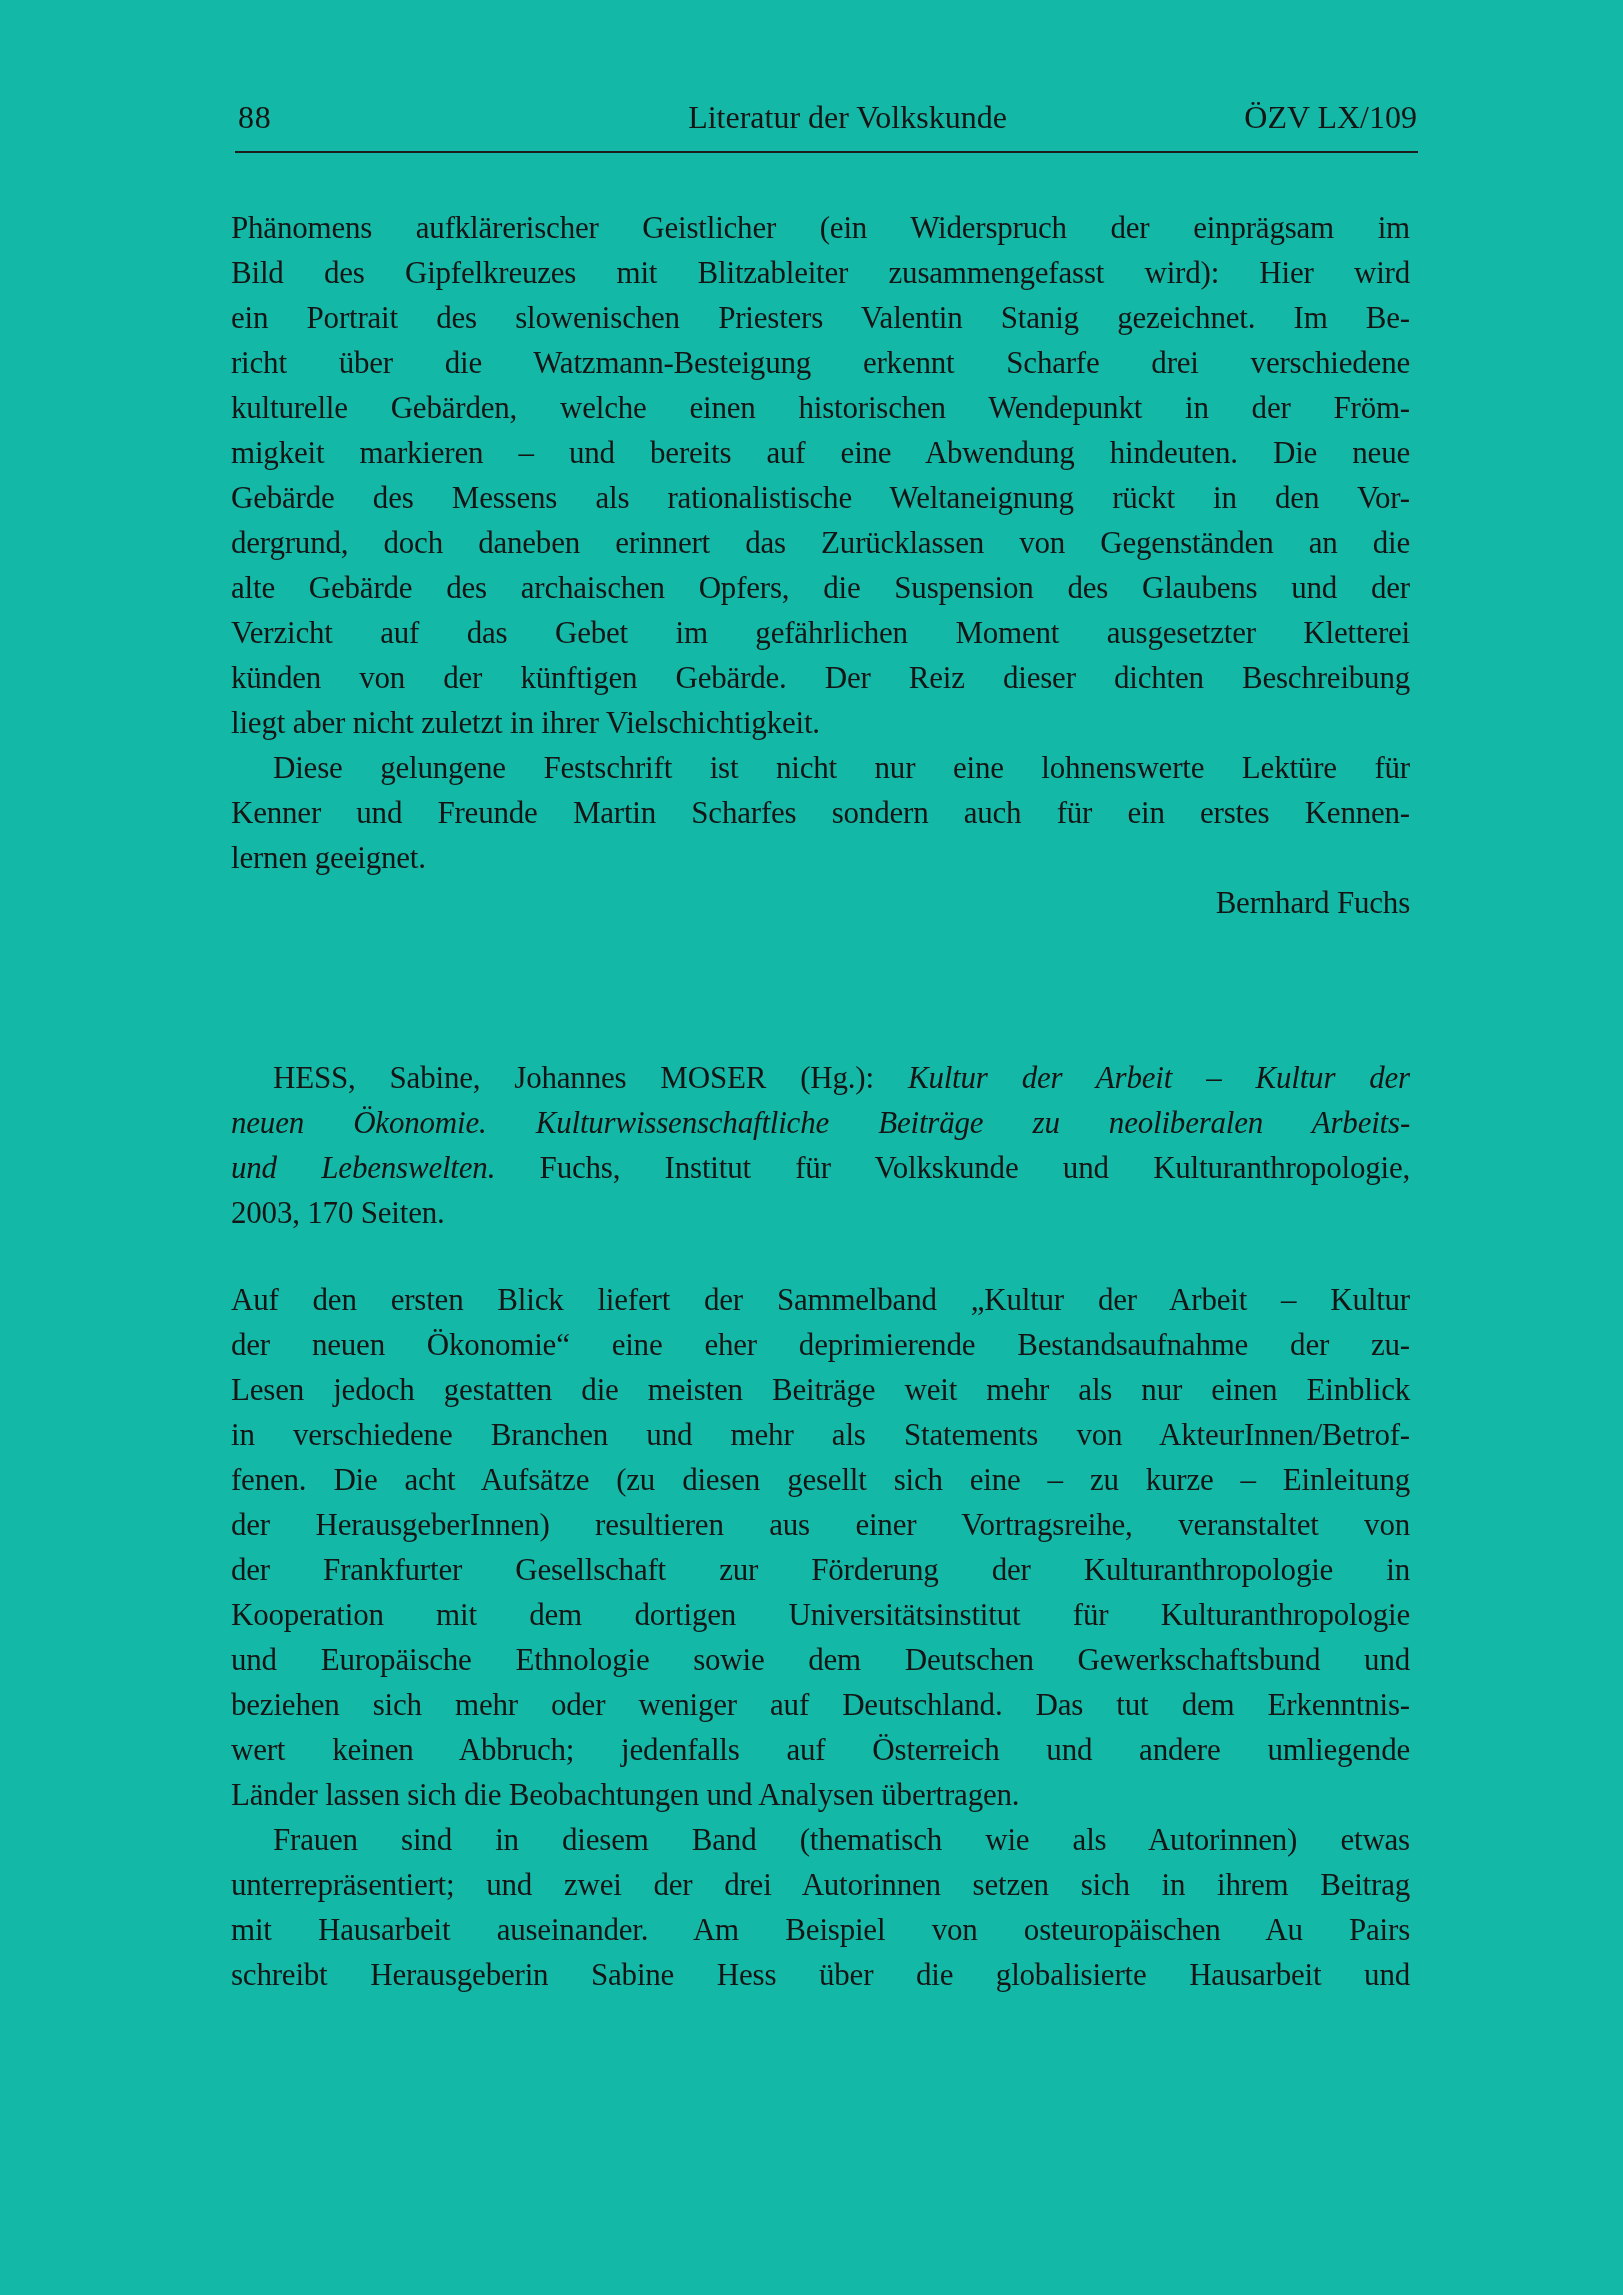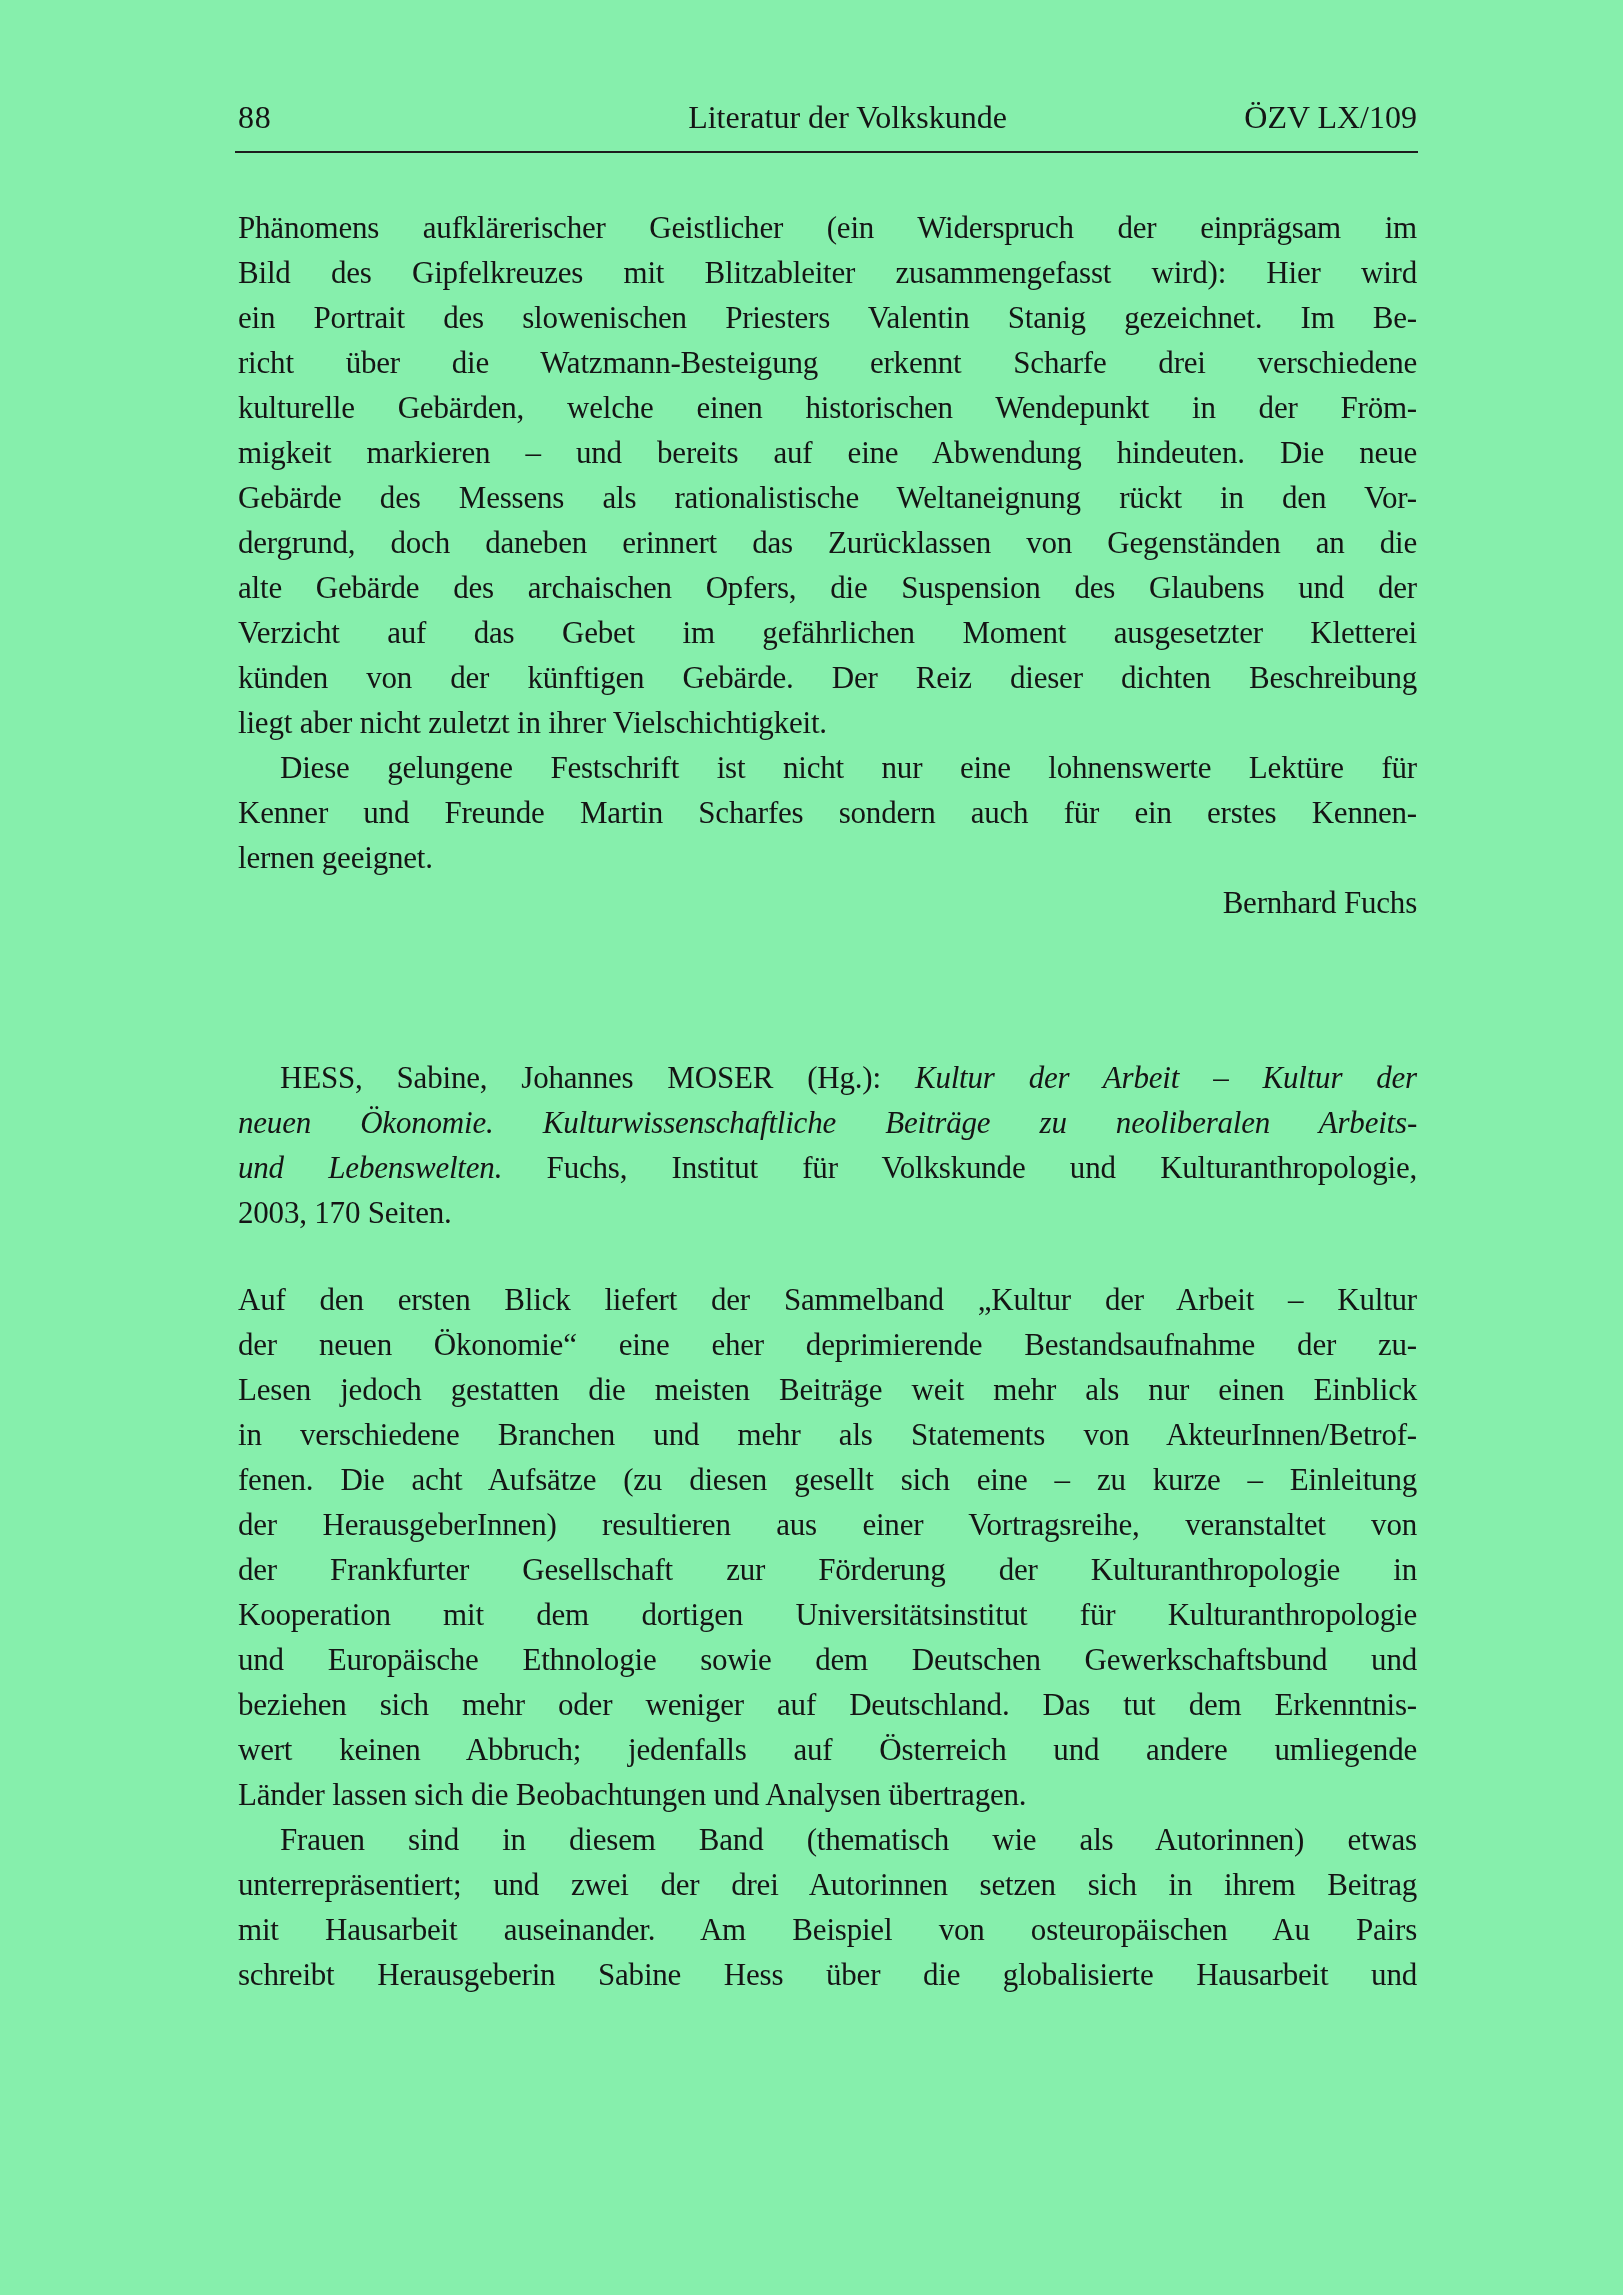--- a/index.html
+++ b/index.html
@@ -4,21 +4,21 @@
 <style>
   html, body {
     margin: 0;
     padding: 0;
     background: #ffffff;
   }
   .page {
     position: relative;
     width: 1623px;
     height: 2295px;
-    background: #86efac;
+    background: #14b8a6;
     color: #151515;
     font-family: "Liberation Serif", "DejaVu Serif", serif;
     overflow: hidden;
   }
   
   .running-header {
     position: absolute;
     top: 99px;
     left: 238px;
     width: 1179px;
@@ -35,21 +35,21 @@
     top: 151px;
     left: 235px;
     width: 1183px;
     height: 2.4px;
     background: #1d1d1d;
   }
   
   .text-column {
     position: absolute;
     top: 205px;
-    left: 238px;
+    left: 231px;
     width: 1179px;
     font-size: 31px;
     line-height: 45px;
     letter-spacing: -0.2px;
   }
   .para { margin: 0; }
   .line {
     text-align: justify;
     text-align-last: left;
     -moz-text-align-last: left;

